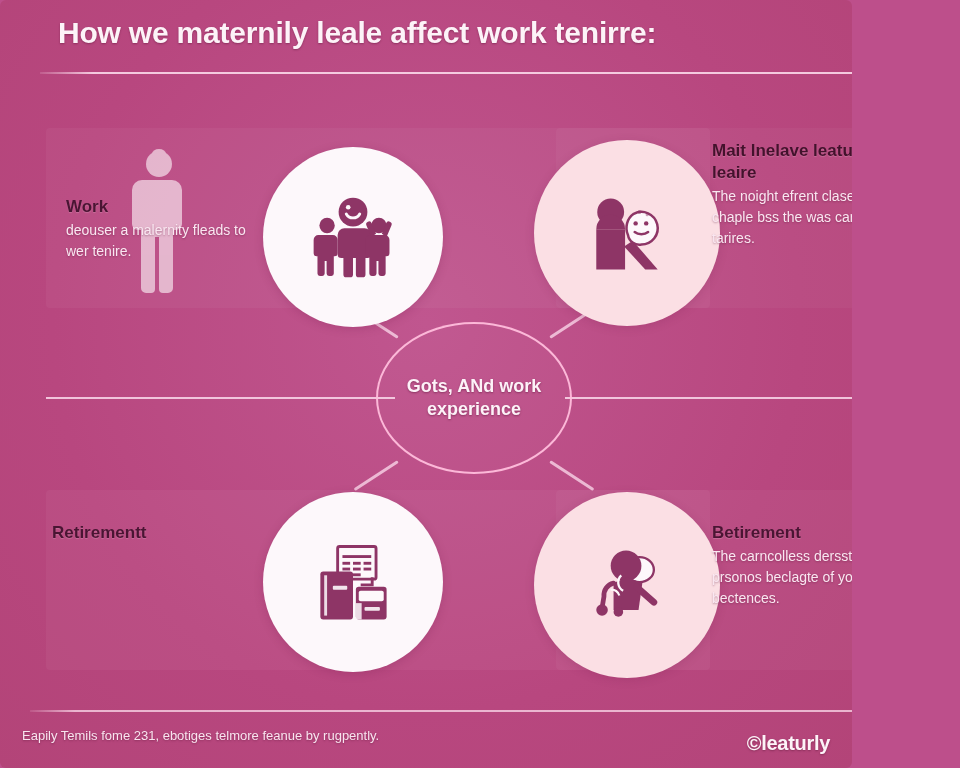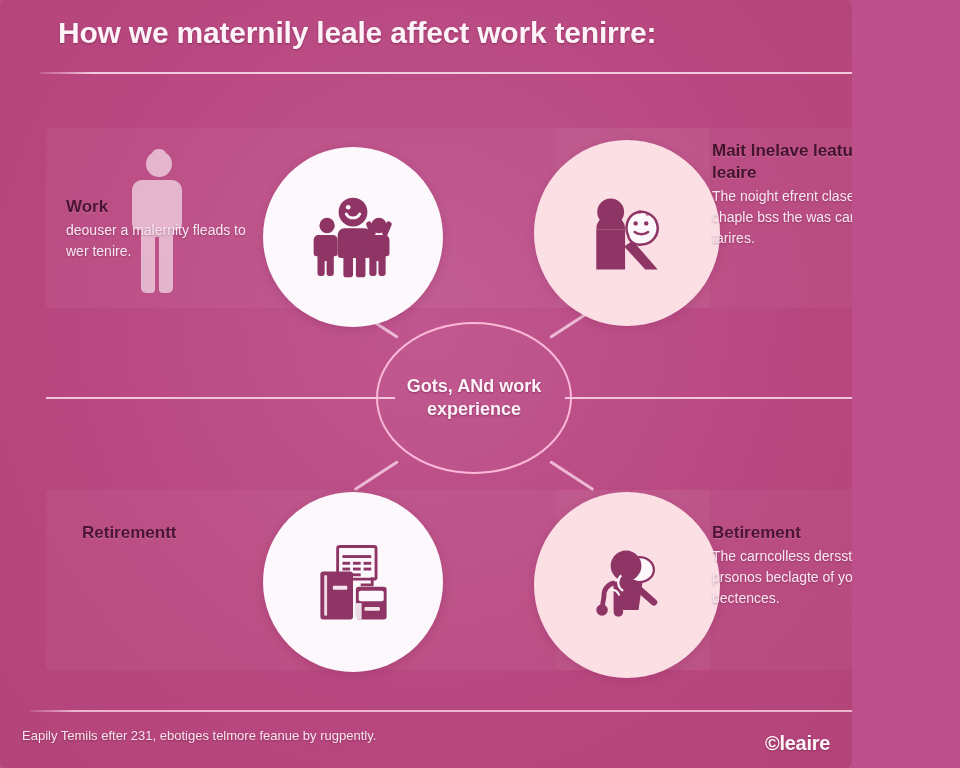--- a/index.html
+++ b/index.html
@@ -106,21 +106,21 @@
     line-height:1.3;
   }
   .t-body {
     font-size:14px;
     color:#fae7f1;
     line-height:1.48;
     text-shadow:0 1px 2px rgba(95,25,60,.4);
   }
   #text-tl { left:66px;  top:196px; width:205px; }
   #text-tr { left:712px; top:140px; width:205px; }
-  #text-bl { left:82px;  top:522px; width:210px; }
+  #text-bl { left:52px;  top:522px; width:210px; }
   #text-br { left:712px; top:522px; width:210px; }
   #text-tr .t-head { color:#43122c; }
   
   #footer-rule {
     position:absolute; left:30px; top:710px; width:900px; height:2px;
     background:linear-gradient(90deg, rgba(255,225,240,.12), rgba(255,225,240,.72) 5%, rgba(255,225,240,.72) 95%, rgba(255,225,240,.12));
   }
   #footer-text {
     position:absolute; left:22px; top:728px;
     font-size:13px;
@@ -274,16 +274,16 @@
   <div class="tblock" id="text-bl">
     <div class="t-head">Retirementt</div>
   </div>
 
   <div class="tblock" id="text-br">
     <div class="t-head">Betirement</div>
     <div class="t-body">The carncolless derssts tenire prsonos beclagte of you un bectences.</div>
   </div>
 
   <div id="footer-rule"></div>
-  <div id="footer-text">Eapily Temils efter 231, ebotiges telmore feanue by rugpently.</div>
-  <div id="logo">©leaire</div>
+  <div id="footer-text">Eapily Temils fome 231, ebotiges telmore feanue by rugpently.</div>
+  <div id="logo">©leaturly</div>
 
 </div>
 
 </body></html>

